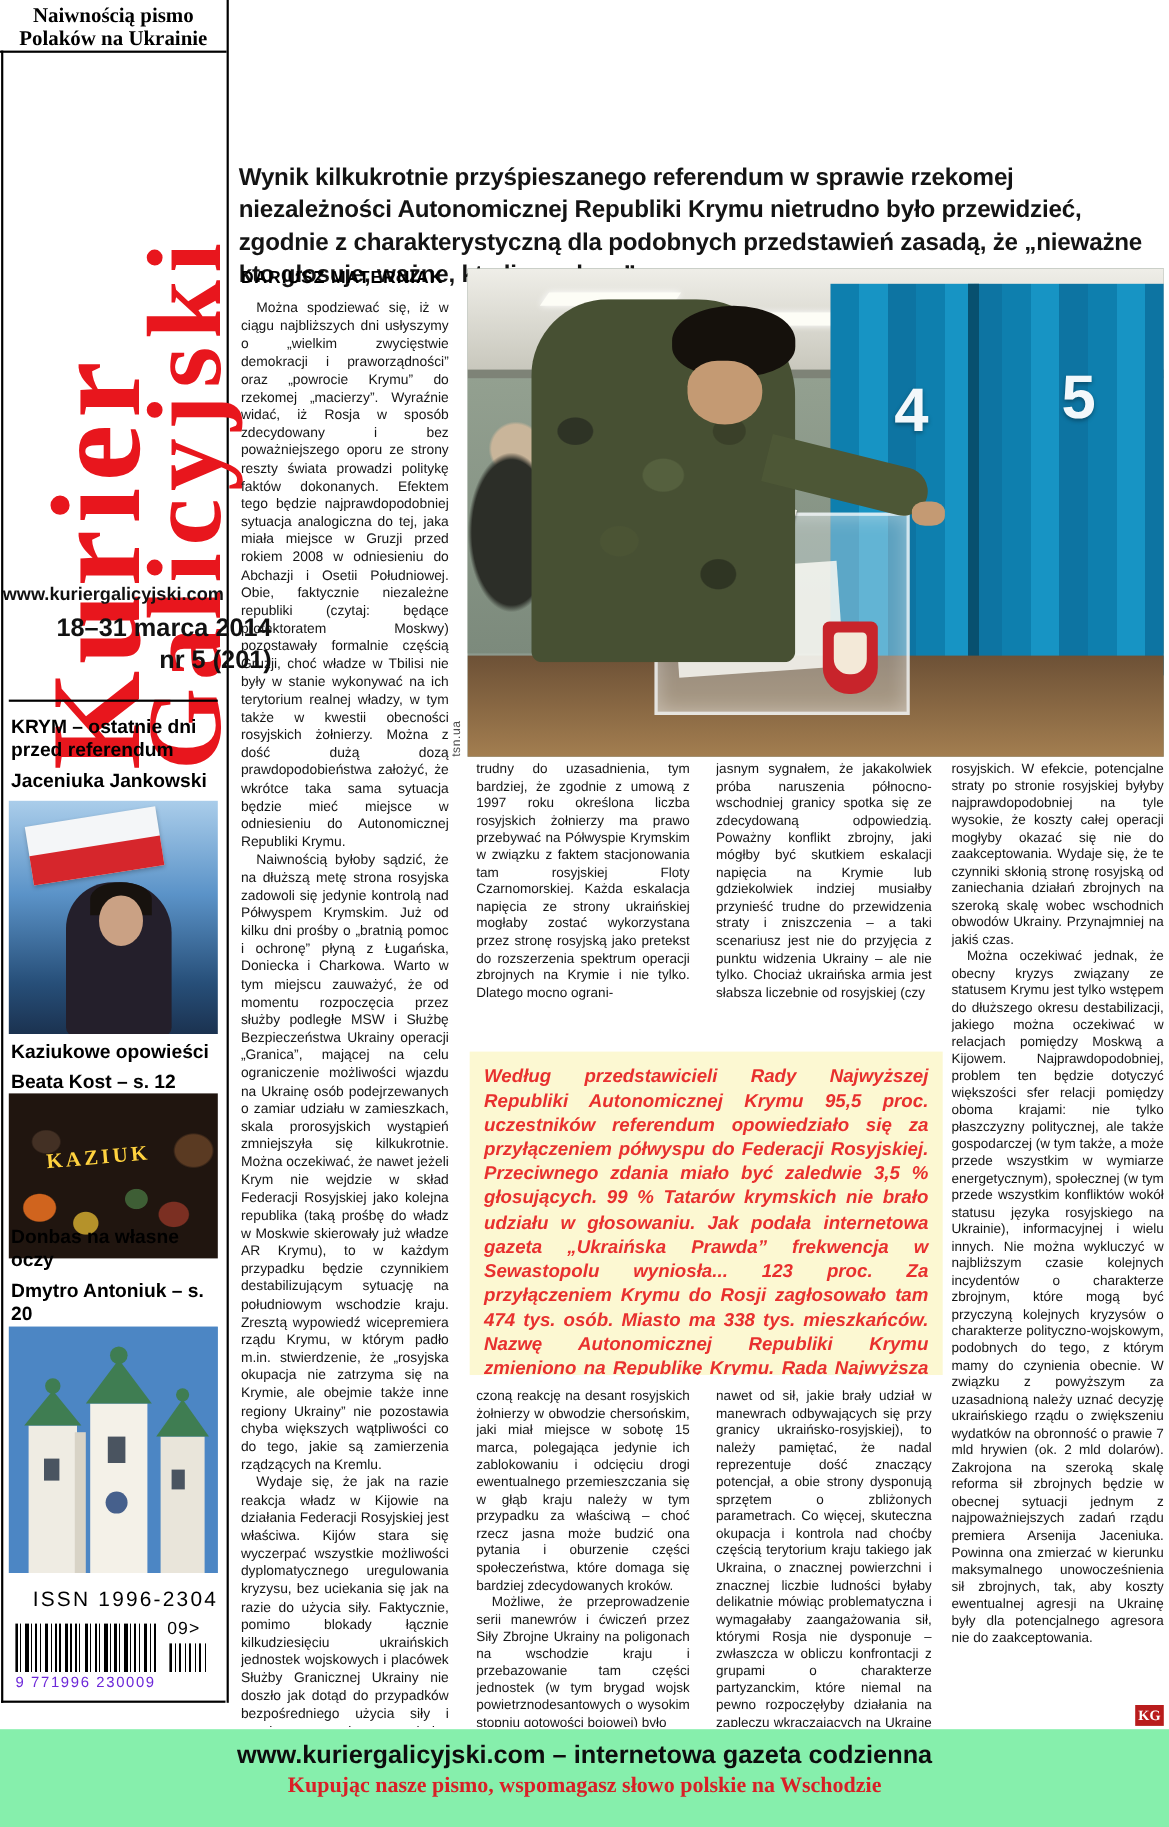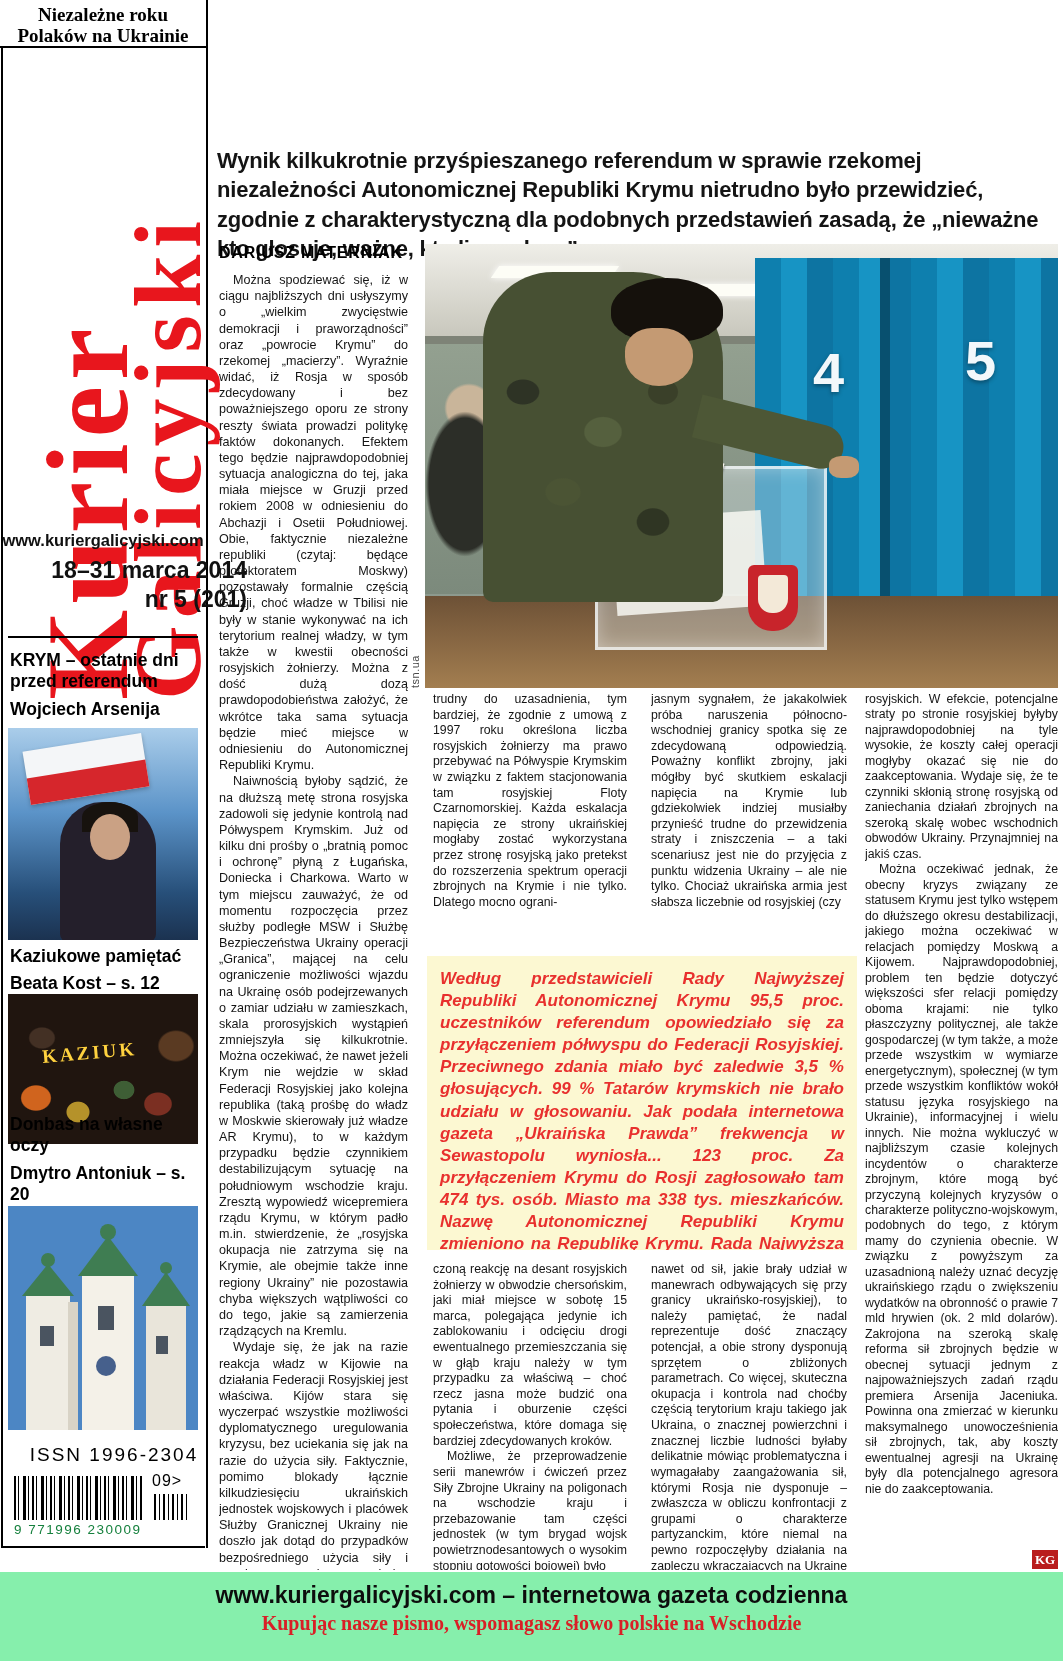--- a/index.html
+++ b/index.html
@@ -48,21 +48,21 @@
   .img3{top:1206px;height:224px;background:#4c86c4;}
   .img3 svg{display:block;}
 
   .issn{position:absolute;left:0;top:1444px;width:228px;text-align:center;font-size:19px;letter-spacing:2px;color:#000;}
   .barcode{position:absolute;left:14px;top:1472px;width:182px;height:72px;}
   .bars-main{position:absolute;left:0;top:4px;width:128px;height:44px;
              background:repeating-linear-gradient(90deg,#000 0 2px,#fff 2px 4px,#000 4px 5px,#fff 5px 9px,#000 9px 12px,#fff 12px 14px,#000 14px 15px,#fff 15px 18px);}
   .bars-addon{position:absolute;left:140px;top:22px;width:36px;height:26px;
              background:repeating-linear-gradient(90deg,#000 0 2px,#fff 2px 5px,#000 5px 6px,#fff 6px 9px);}
   .addon-label{position:absolute;left:138px;top:0;font-size:16px;letter-spacing:1px;color:#000;}
-  .bc-digits{position:absolute;left:0;top:50px;width:130px;font-size:13.5px;letter-spacing:1.5px;color:#15803d;white-space:nowrap;}
+  .bc-digits{position:absolute;left:0;top:50px;width:130px;font-size:13.5px;letter-spacing:1.5px;color:#6d28d9;white-space:nowrap;}
 
   
   .headline{position:absolute;left:216px;top:8px;width:844px;font-weight:bold;color:#0b0b0b;
             font-size:56px;line-height:1.14;letter-spacing:-2px;}
   .lede{position:absolute;left:217px;top:146px;width:842px;font-weight:bold;font-size:22px;line-height:1.34;color:#141414;letter-spacing:-.2px;}
   .byline{position:absolute;left:219px;top:244px;font-weight:bold;font-size:16px;letter-spacing:.8px;color:#000;}
 
   .body-col{position:absolute;text-align:justify;color:#151515;overflow:hidden;}
   .body-col p{margin:0;text-indent:14px;}
   .body-col p.noind{text-indent:0;}
@@ -121,21 +121,21 @@
   .footer{position:absolute;left:0;top:1572px;width:1063px;height:105px;background:#86efac;text-align:center;}
   .footer .f1{margin-top:10px;font-weight:bold;font-size:23px;color:#0d0d0d;}
   .footer .f2{margin-top:3px;font-family:"Liberation Serif",serif;font-weight:bold;font-size:20px;color:#d91f26;}
 </style>
 </head>
 <body>
 
 <div class="page">
 
   <div class="tagline">
-    <div>Niezależne roku</div>
+    <div>Naiwnością pismo</div>
     <div>Polaków na Ukrainie</div>
   </div>
 
   <div class="line" style="left:0;top:46px;width:206px;height:2px;"></div>
   <div class="line" style="left:1px;top:46px;width:2px;height:1502px;"></div>
   <div class="line" style="left:1px;top:1546px;width:204px;height:2px;"></div>
   <div class="line" style="left:206px;top:0;width:2px;height:1548px;"></div>
 
   <div class="logo-word logo-k" style="left:22px;top:700px;">Kurier</div>
   <div class="logo-word logo-g" style="left:112px;top:700px;">Galicyjski</div>
@@ -144,35 +144,35 @@
 
   <div class="dateblk">
     <div>18–31 marca 2014</div>
     <div>nr 5 (201)</div>
   </div>
 
   <div class="side-hr"></div>
 
   <div class="teaser" style="top:650px;">
     <div>KRYM – ostatnie dni przed referendum</div>
-    <div class="t-author">Wojciech Arsenija</div>
+    <div class="t-author">Jaceniuka Jankowski</div>
     <div class="t-page">– s. 4</div>
   </div>
 
   <div class="side-img img1">
     <div class="flag">
         <i></i>
       </div>
     <div class="person"></div>
     <div class="hair"></div>
     <div class="face"></div>
   </div>
 
   <div class="teaser" style="top:946px;">
-    <div>Kaziukowe pamiętać</div>
+    <div>Kaziukowe opowieści</div>
     <div class="t-author">Beata Kost – s. 12</div>
   </div>
 
   <div class="side-img img2">
     <div class="kz">KAZIUK</div>
   </div>
 
   <div class="teaser" style="top:1114px;">
     <div>Donbas na własne oczy</div>
     <div class="t-author">Dmytro Antoniuk – s. 20</div>

